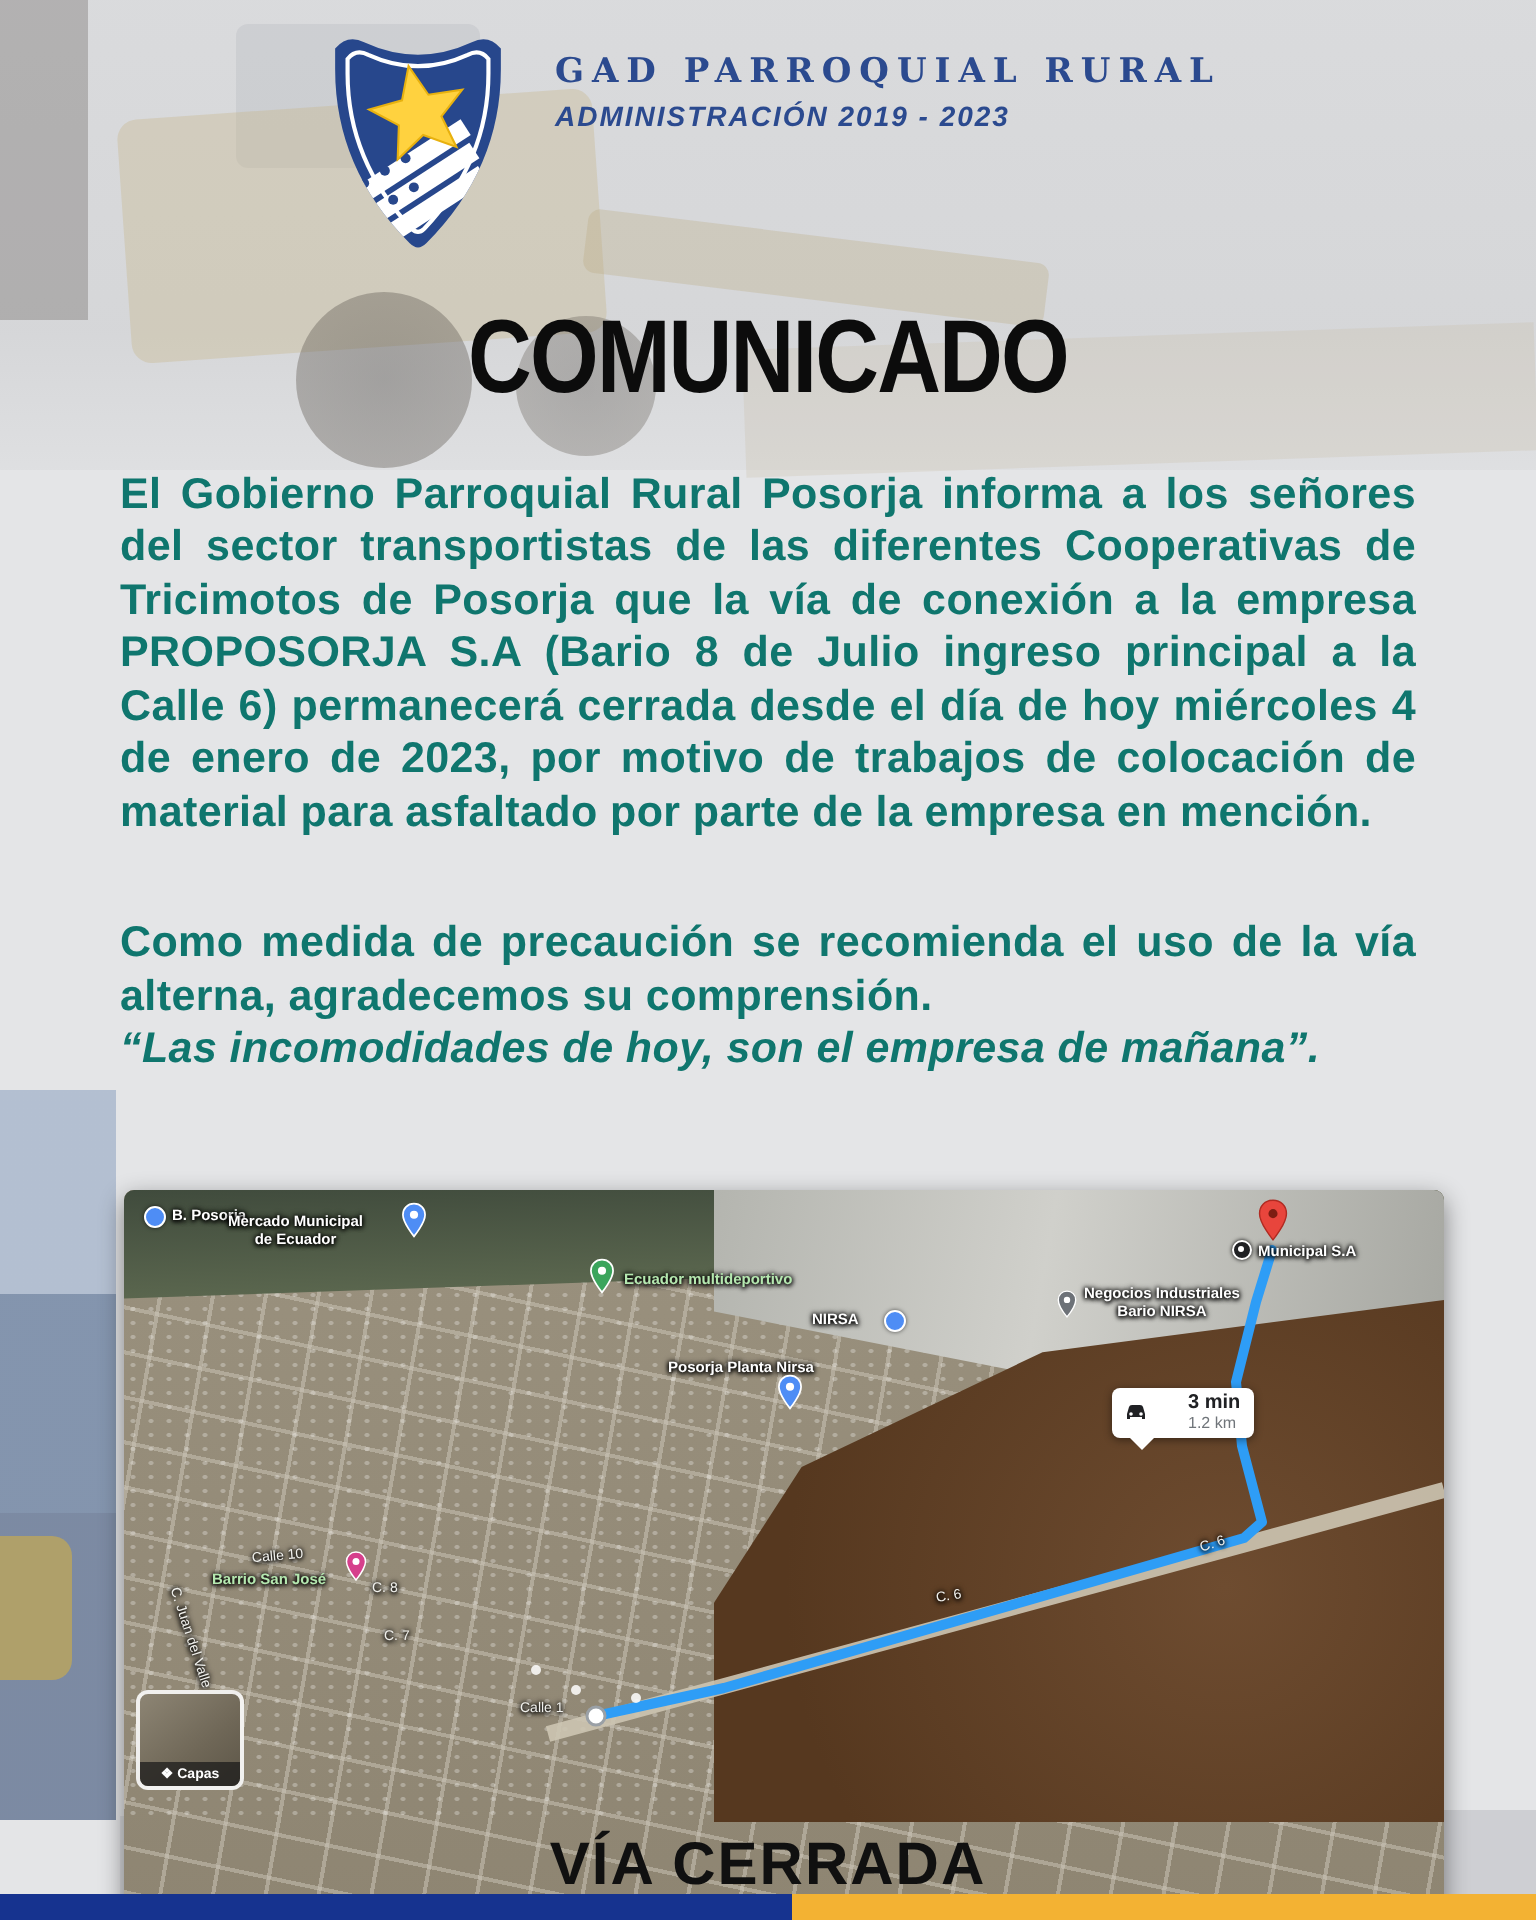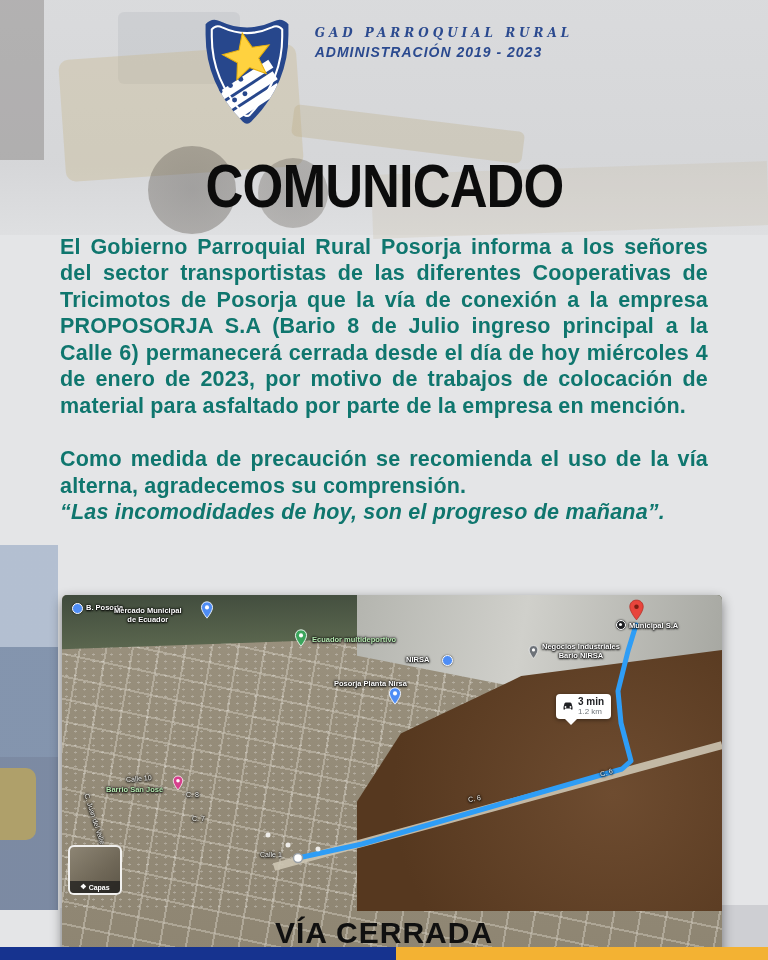--- a/index.html
+++ b/index.html
@@ -18,31 +18,31 @@
   .bg-worker{left:0;top:545px;width:58px;height:365px;opacity:.55;
     background:linear-gradient(#8ba0bf 0 28%,#35537f 28% 58%,#27406b 58% 100%)}
   .bg-vest{left:0;top:768px;width:36px;height:72px;background:#d9b23c;opacity:.55;border-radius:0 10px 10px 0}
   .bg-bottom1{left:280px;top:905px;width:150px;height:55px;background:#6a7077;opacity:.22;border-radius:14px 14px 0 0}
   .bg-bottom2{left:640px;top:905px;width:128px;height:55px;background:#8a9098;opacity:.25}
   .bg-bottom3{left:60px;top:908px;width:120px;height:52px;background:#aeb2b8;opacity:.25}
 
   
   .header{position:absolute;top:16px;left:0;right:0;display:flex;justify-content:center;gap:16px}
   .header-text{padding-top:10px;color:#2b4a8f}
-  .gad-line{font-family:"DejaVu Serif",serif;font-style:italic;font-weight:700;font-size:12px;letter-spacing:4px}
+  .gad-line{font-family:"DejaVu Serif",serif;font-weight:700;font-size:17px;letter-spacing:4px}
   .org-name{font-family:"DejaVu Serif",serif;font-weight:700;font-size:60px;line-height:.98;letter-spacing:2px;margin-top:2px}
   .admin-line{font-style:italic;font-weight:700;font-size:14px;letter-spacing:1px;margin-top:4px}
 
   
   .title{position:absolute;top:152px;left:0;right:0;text-align:center;color:#0c0c0c;
-    font-weight:700;font-size:57px;letter-spacing:-1px}
+    font-weight:700;font-size:48px;letter-spacing:-1px}
   .title span{display:inline-block;transform:scale(.92,1.08)}
   .bodytext{position:absolute;top:234px;left:60px;width:648px;color:#0f766e}
   .bodytext p{margin:0;text-align:justify;font-weight:700;font-size:21.5px;line-height:1.23;letter-spacing:.2px}
-  .bodytext .p2{margin-top:27px}
+  .bodytext .p2{margin-top:39px}
   .quote{margin-top:30px;font-style:italic;font-weight:700;font-size:23px;line-height:1.25;text-align:left}
 
   
   .map{position:absolute;left:62px;top:595px;width:660px;height:397px;border-radius:5px;
     overflow:hidden;background:#958c79;box-shadow:0 4px 12px rgba(0,0,0,.45)}
   .t-town{position:absolute;inset:0;background:
     repeating-linear-gradient(100deg,rgba(206,200,187,.5) 0 2px,transparent 2px 26px),
     repeating-linear-gradient(12deg,rgba(210,204,191,.45) 0 2px,transparent 2px 22px),
     linear-gradient(#9a917e,#8d8471)}
   .t-speckle{position:absolute;left:0;top:28px;width:460px;height:288px;
@@ -61,21 +61,21 @@
   .mlabel.green{color:#b5e8b0}
   .mlabel.street{font-weight:400;font-size:7px;color:#f2f2ee}
   .mlabel.two{text-align:center;line-height:1.15}
   .pin-dot{position:absolute;width:9px;height:9px;border-radius:50%;background:#4e8df5;border:1.5px solid #fff;box-shadow:0 0 2px rgba(0,0,0,.6)}
   .pin-svg{position:absolute}
   .dest-row{position:absolute;display:flex;align-items:center;gap:3px}
   .bullseye{width:8px;height:8px;border-radius:50%;border:1.8px solid #fff;background:#202124;box-shadow:0 0 2px #000;position:relative}
   .bullseye::after{content:"";position:absolute;left:1.6px;top:1.6px;width:3px;height:3px;border-radius:50%;background:#fff}
 
   .bubble{position:absolute;left:494px;top:99px;background:#fff;border-radius:4px;
-    box-shadow:0 1px 4px rgba(0,0,0,.45);padding:3px 7px 3px 6px;display:flex;gap:4px;align-items:center}
+    box-shadow:0 1px 4px rgba(0,0,0,.45);padding:3px 7px 3px 6px;display:flex;gap:20px;align-items:center}
   .bubble::after{content:"";position:absolute;left:9px;bottom:-6px;border:6px solid transparent;border-top-color:#fff;border-bottom:0}
   .bubble .dur{font-weight:700;font-size:10px;color:#202124;line-height:1.05}
   .bubble .dist{font-size:8px;color:#70757a;line-height:1.05}
 
   .capas{position:absolute;left:6px;top:250px;width:50px;height:46px;border-radius:6px;
     border:2px solid rgba(255,255,255,.9);overflow:hidden;cursor:pointer;
     background:linear-gradient(140deg,#8d8574,#6f6757 60%,#5d5648)}
   .capas-label{position:absolute;bottom:0;left:0;right:0;background:rgba(25,25,25,.72);color:#fff;
     font-size:7px;font-weight:600;display:flex;align-items:center;justify-content:center;gap:2px;padding:2px 0}
 
@@ -140,21 +140,21 @@
     <div class="gad-line">GAD PARROQUIAL RURAL</div>
     <div class="admin-line">ADMINISTRACIÓN 2019 - 2023</div>
   </div>
 </div>
 
 <div class="title"><span>COMUNICADO</span></div>
 
 <div class="bodytext">
   <p class="p1">El Gobierno Parroquial Rural Posorja informa a los señores del sector transportistas de las diferentes Cooperativas de Tricimotos de Posorja que la vía de conexión a la empresa PROPOSORJA S.A (Bario 8 de Julio ingreso principal a la Calle 6) permanecerá cerrada desde el día de hoy miércoles 4 de enero de 2023, por motivo de trabajos de colocación de material para asfaltado por parte de la empresa en mención.</p>
   <p class="p2">Como medida de precaución se recomienda el uso de la vía alterna, agradecemos su comprensión.</p>
-  <p class="quote">“Las incomodidades de hoy, son el progreso de mañana”.</p>
+  <p class="quote">“Las incomodidades de hoy, son el empresa de mañana”.</p>
 </div>
 
 <div class="map">
   <div class="t-town"></div>
   <div class="t-speckle"></div>
   <div class="t-hill"></div>
   <div class="t-industrial"></div>
   <div class="t-field"></div>
 
   <svg class="route" width="660" height="316" viewBox="0 0 660 316">

